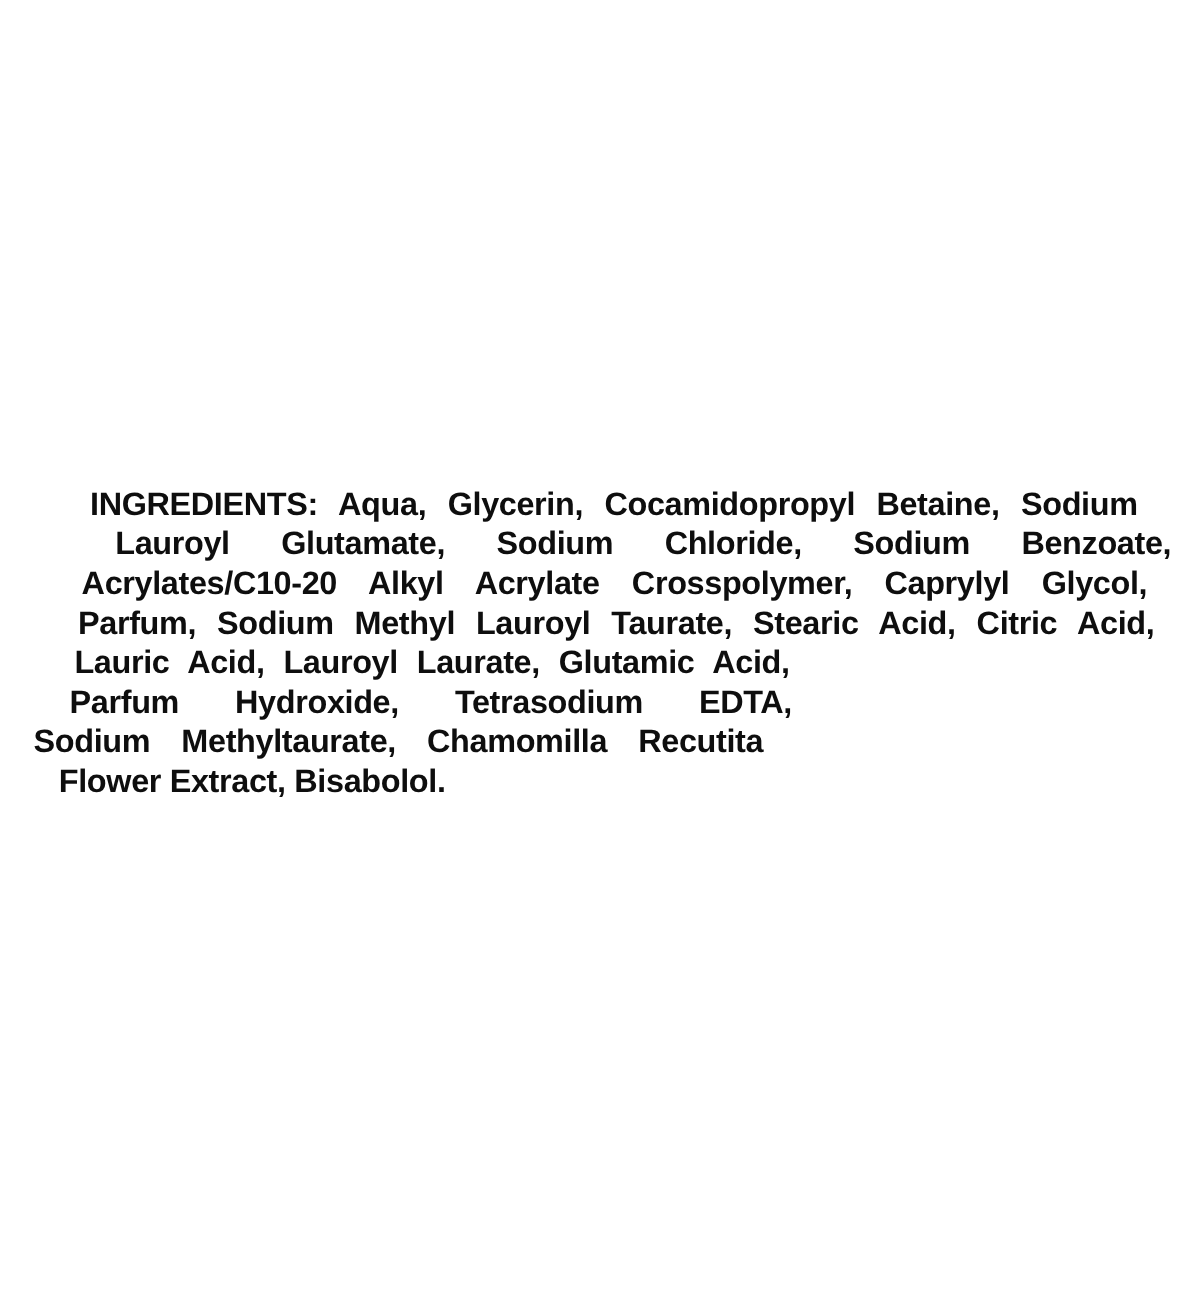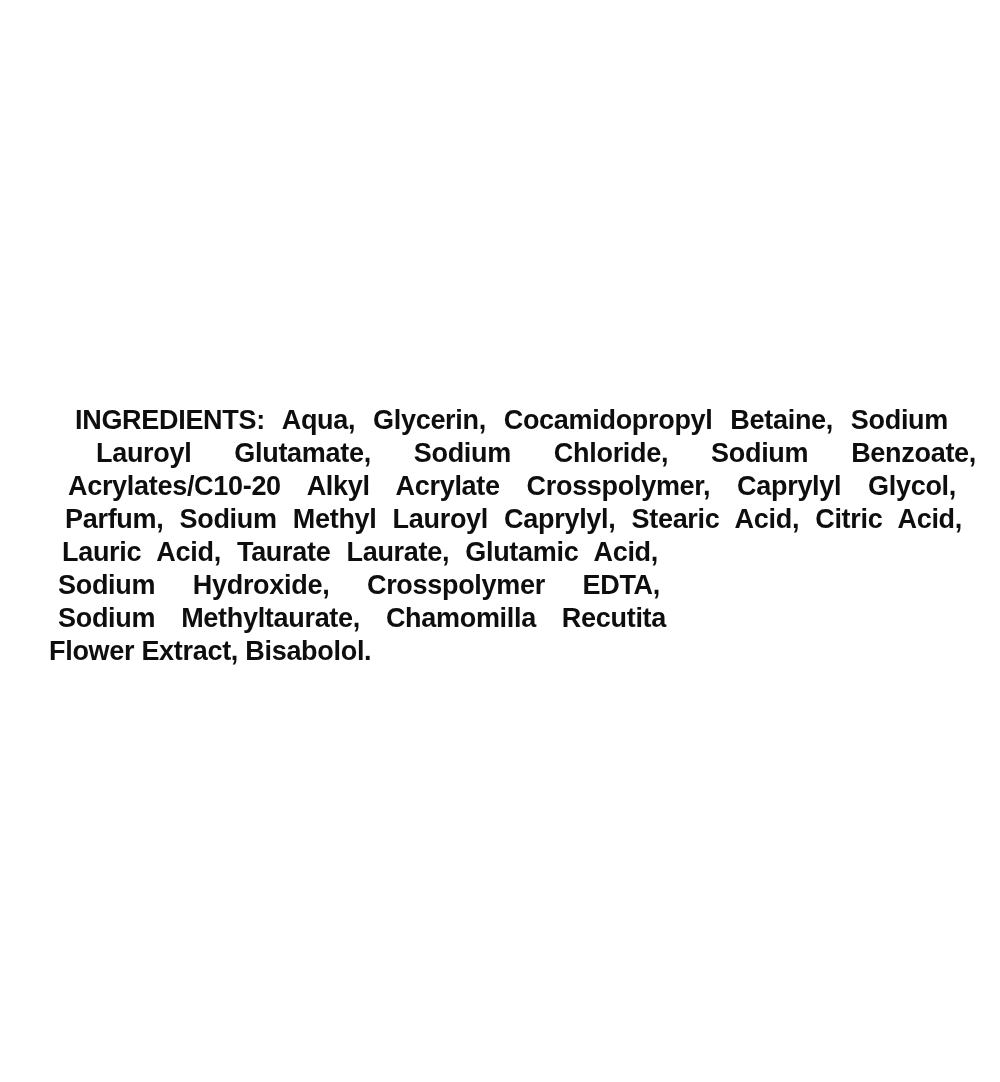--- a/index.html
+++ b/index.html
@@ -43,19 +43,19 @@
   }
 </style>
 </head>
 <body>
 
 <div class="canvas">
   <div class="ingredients-block">
     <div class="line" style="margin-left:75px; width:873px;">INGREDIENTS: Aqua, Glycerin, Cocamidopropyl Betaine, Sodium</div>
     <div class="line" style="margin-left:96px; width:880px;">Lauroyl Glutamate, Sodium Chloride, Sodium Benzoate,</div>
     <div class="line" style="margin-left:68px; width:888px;">Acrylates/C10-20 Alkyl Acrylate Crosspolymer, Caprylyl Glycol,</div>
-    <div class="line" style="margin-left:65px; width:897px;">Parfum, Sodium Methyl Lauroyl Caprylyl, Stearic Acid, Citric Acid,</div>
-    <div class="line" style="margin-left:62px; width:596px;">Lauric Acid, Taurate Laurate, Glutamic Acid,</div>
-    <div class="line" style="margin-left:58px; width:602px;">Sodium Hydroxide, Crosspolymer EDTA,</div>
-    <div class="line" style="margin-left:58px; width:608px;">Sodium Methyltaurate, Chamomilla Recutita</div>
+    <div class="line" style="margin-left:65px; width:897px;">Parfum, Sodium Methyl Lauroyl Taurate, Stearic Acid, Citric Acid,</div>
+    <div class="line" style="margin-left:62px; width:596px;">Lauric Acid, Lauroyl Laurate, Glutamic Acid,</div>
+    <div class="line" style="margin-left:58px; width:602px;">Parfum Hydroxide, Tetrasodium EDTA,</div>
+    <div class="line" style="margin-left:28px; width:608px;">Sodium Methyltaurate, Chamomilla Recutita</div>
     <div class="line last" style="margin-left:49px;">Flower Extract, Bisabolol.</div>
   </div>
 </div>
 
 </body></html>

